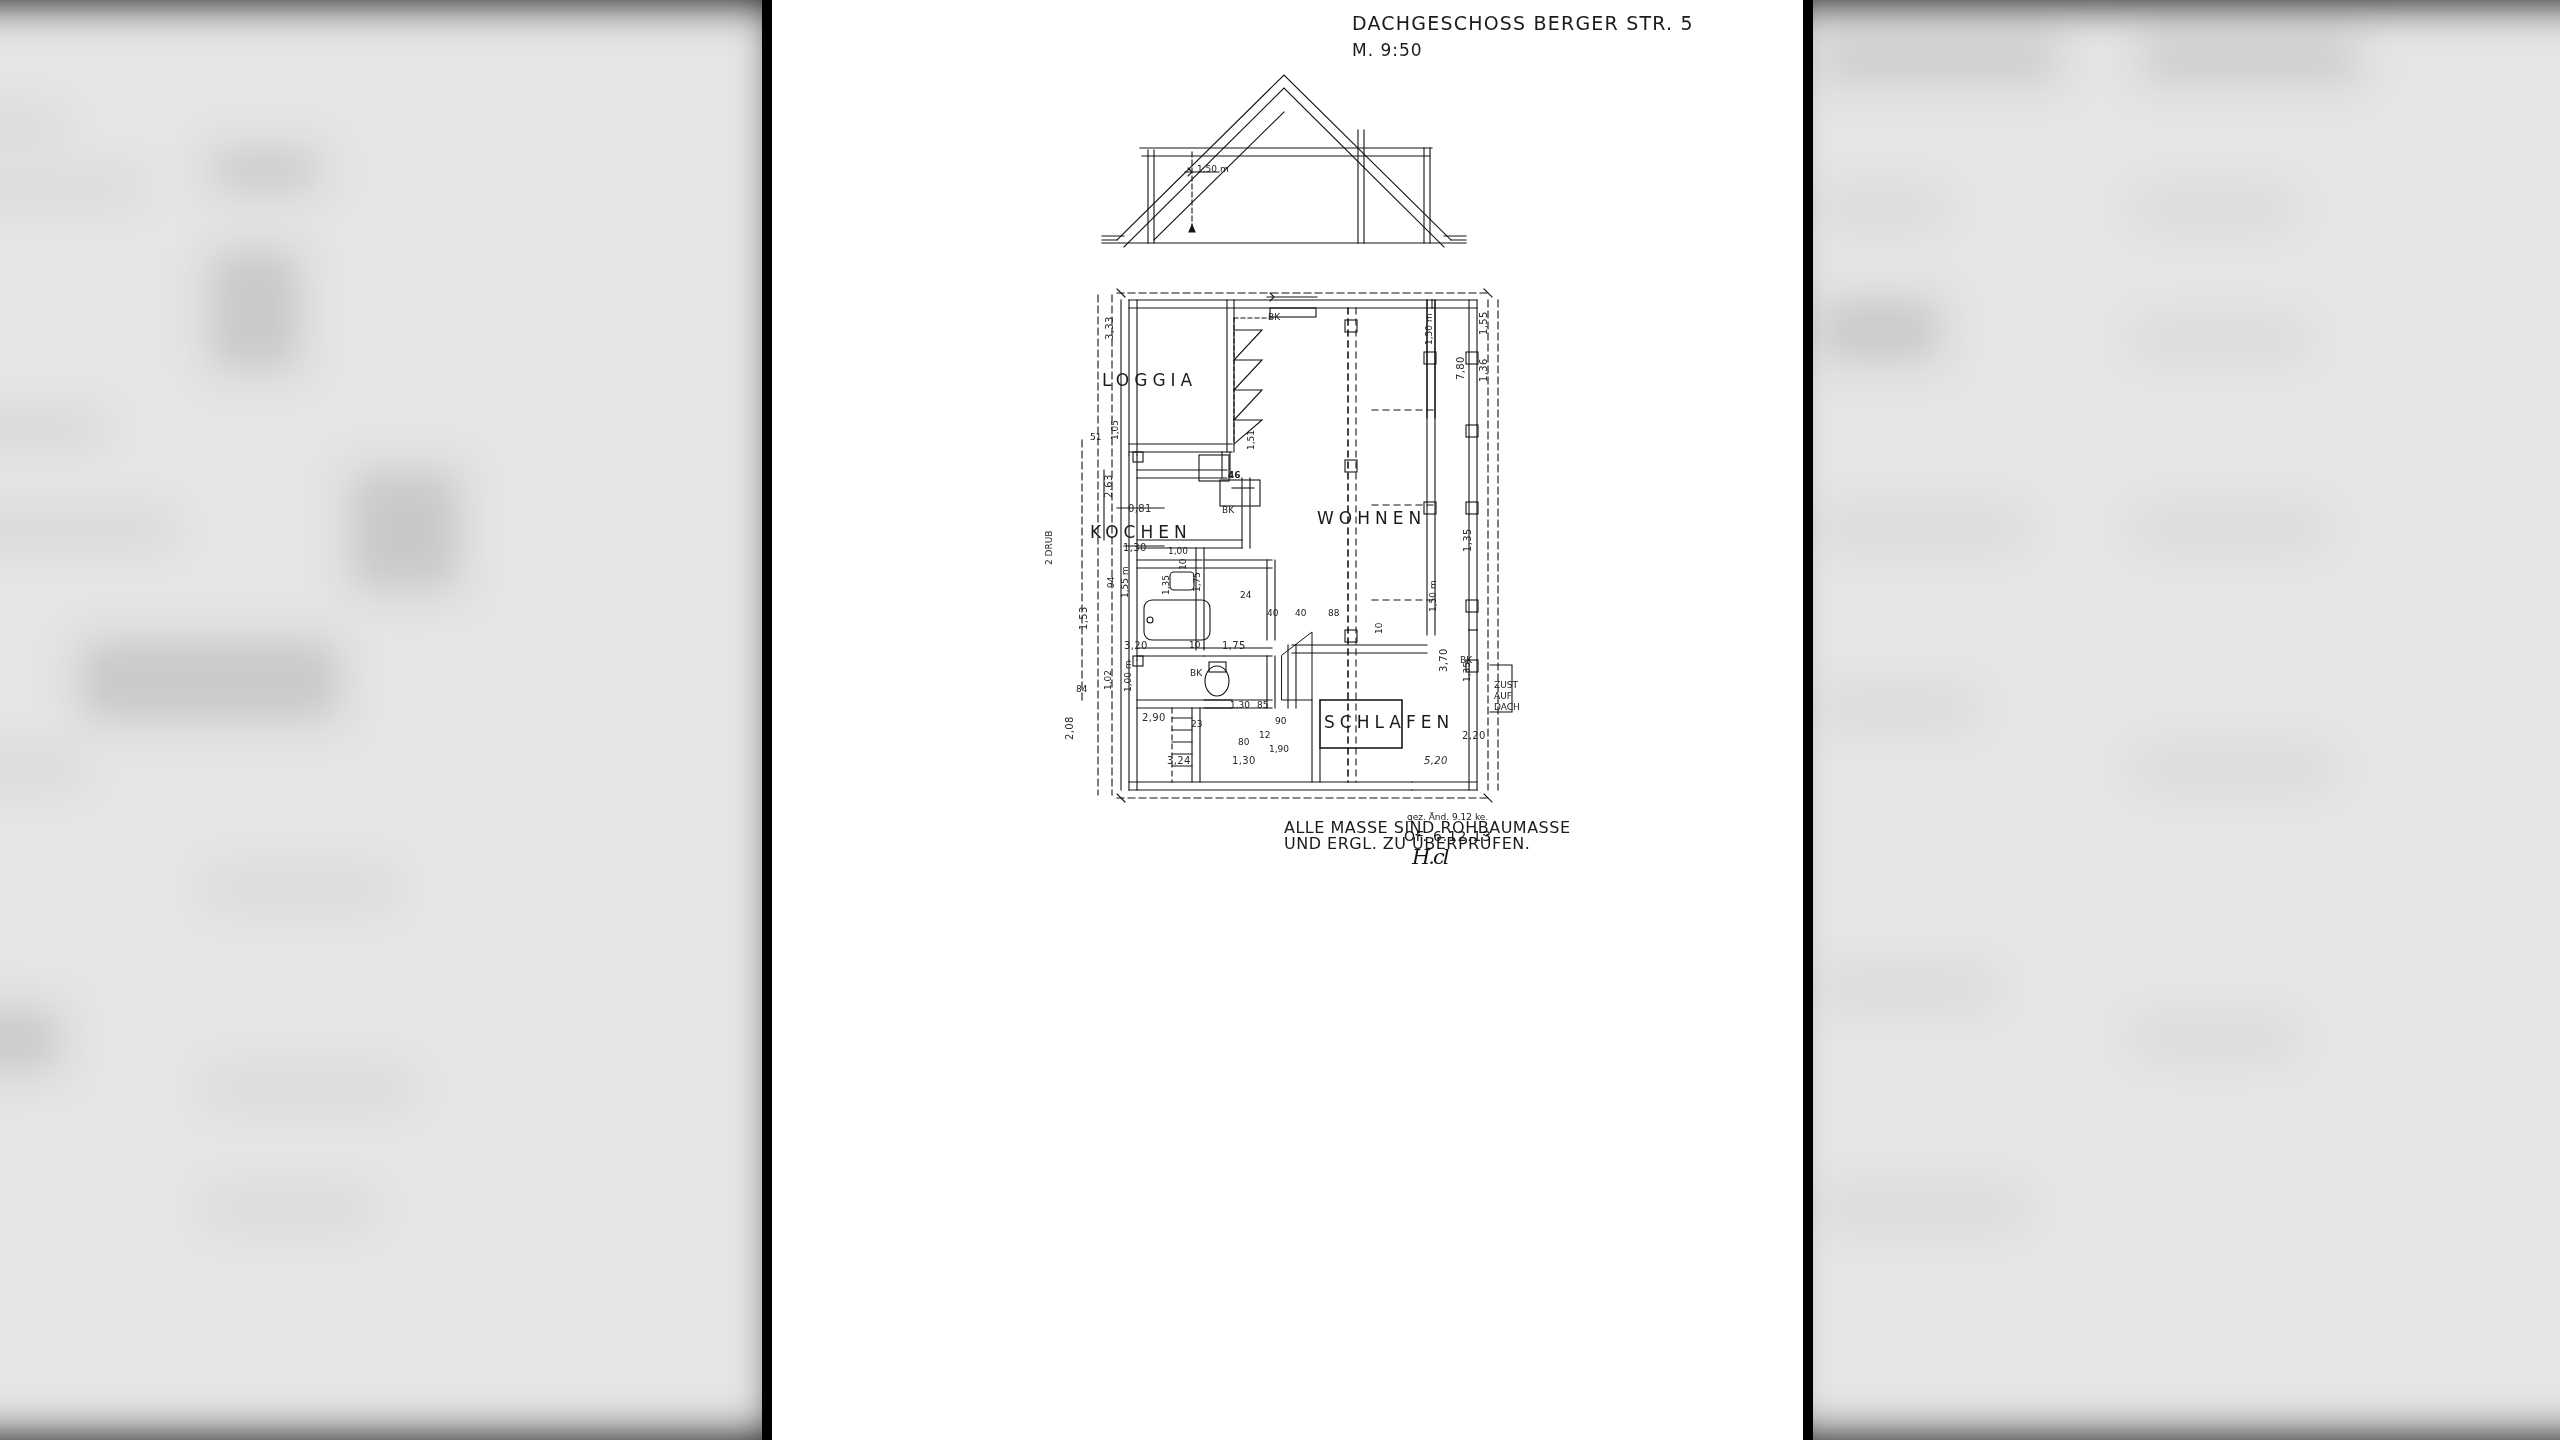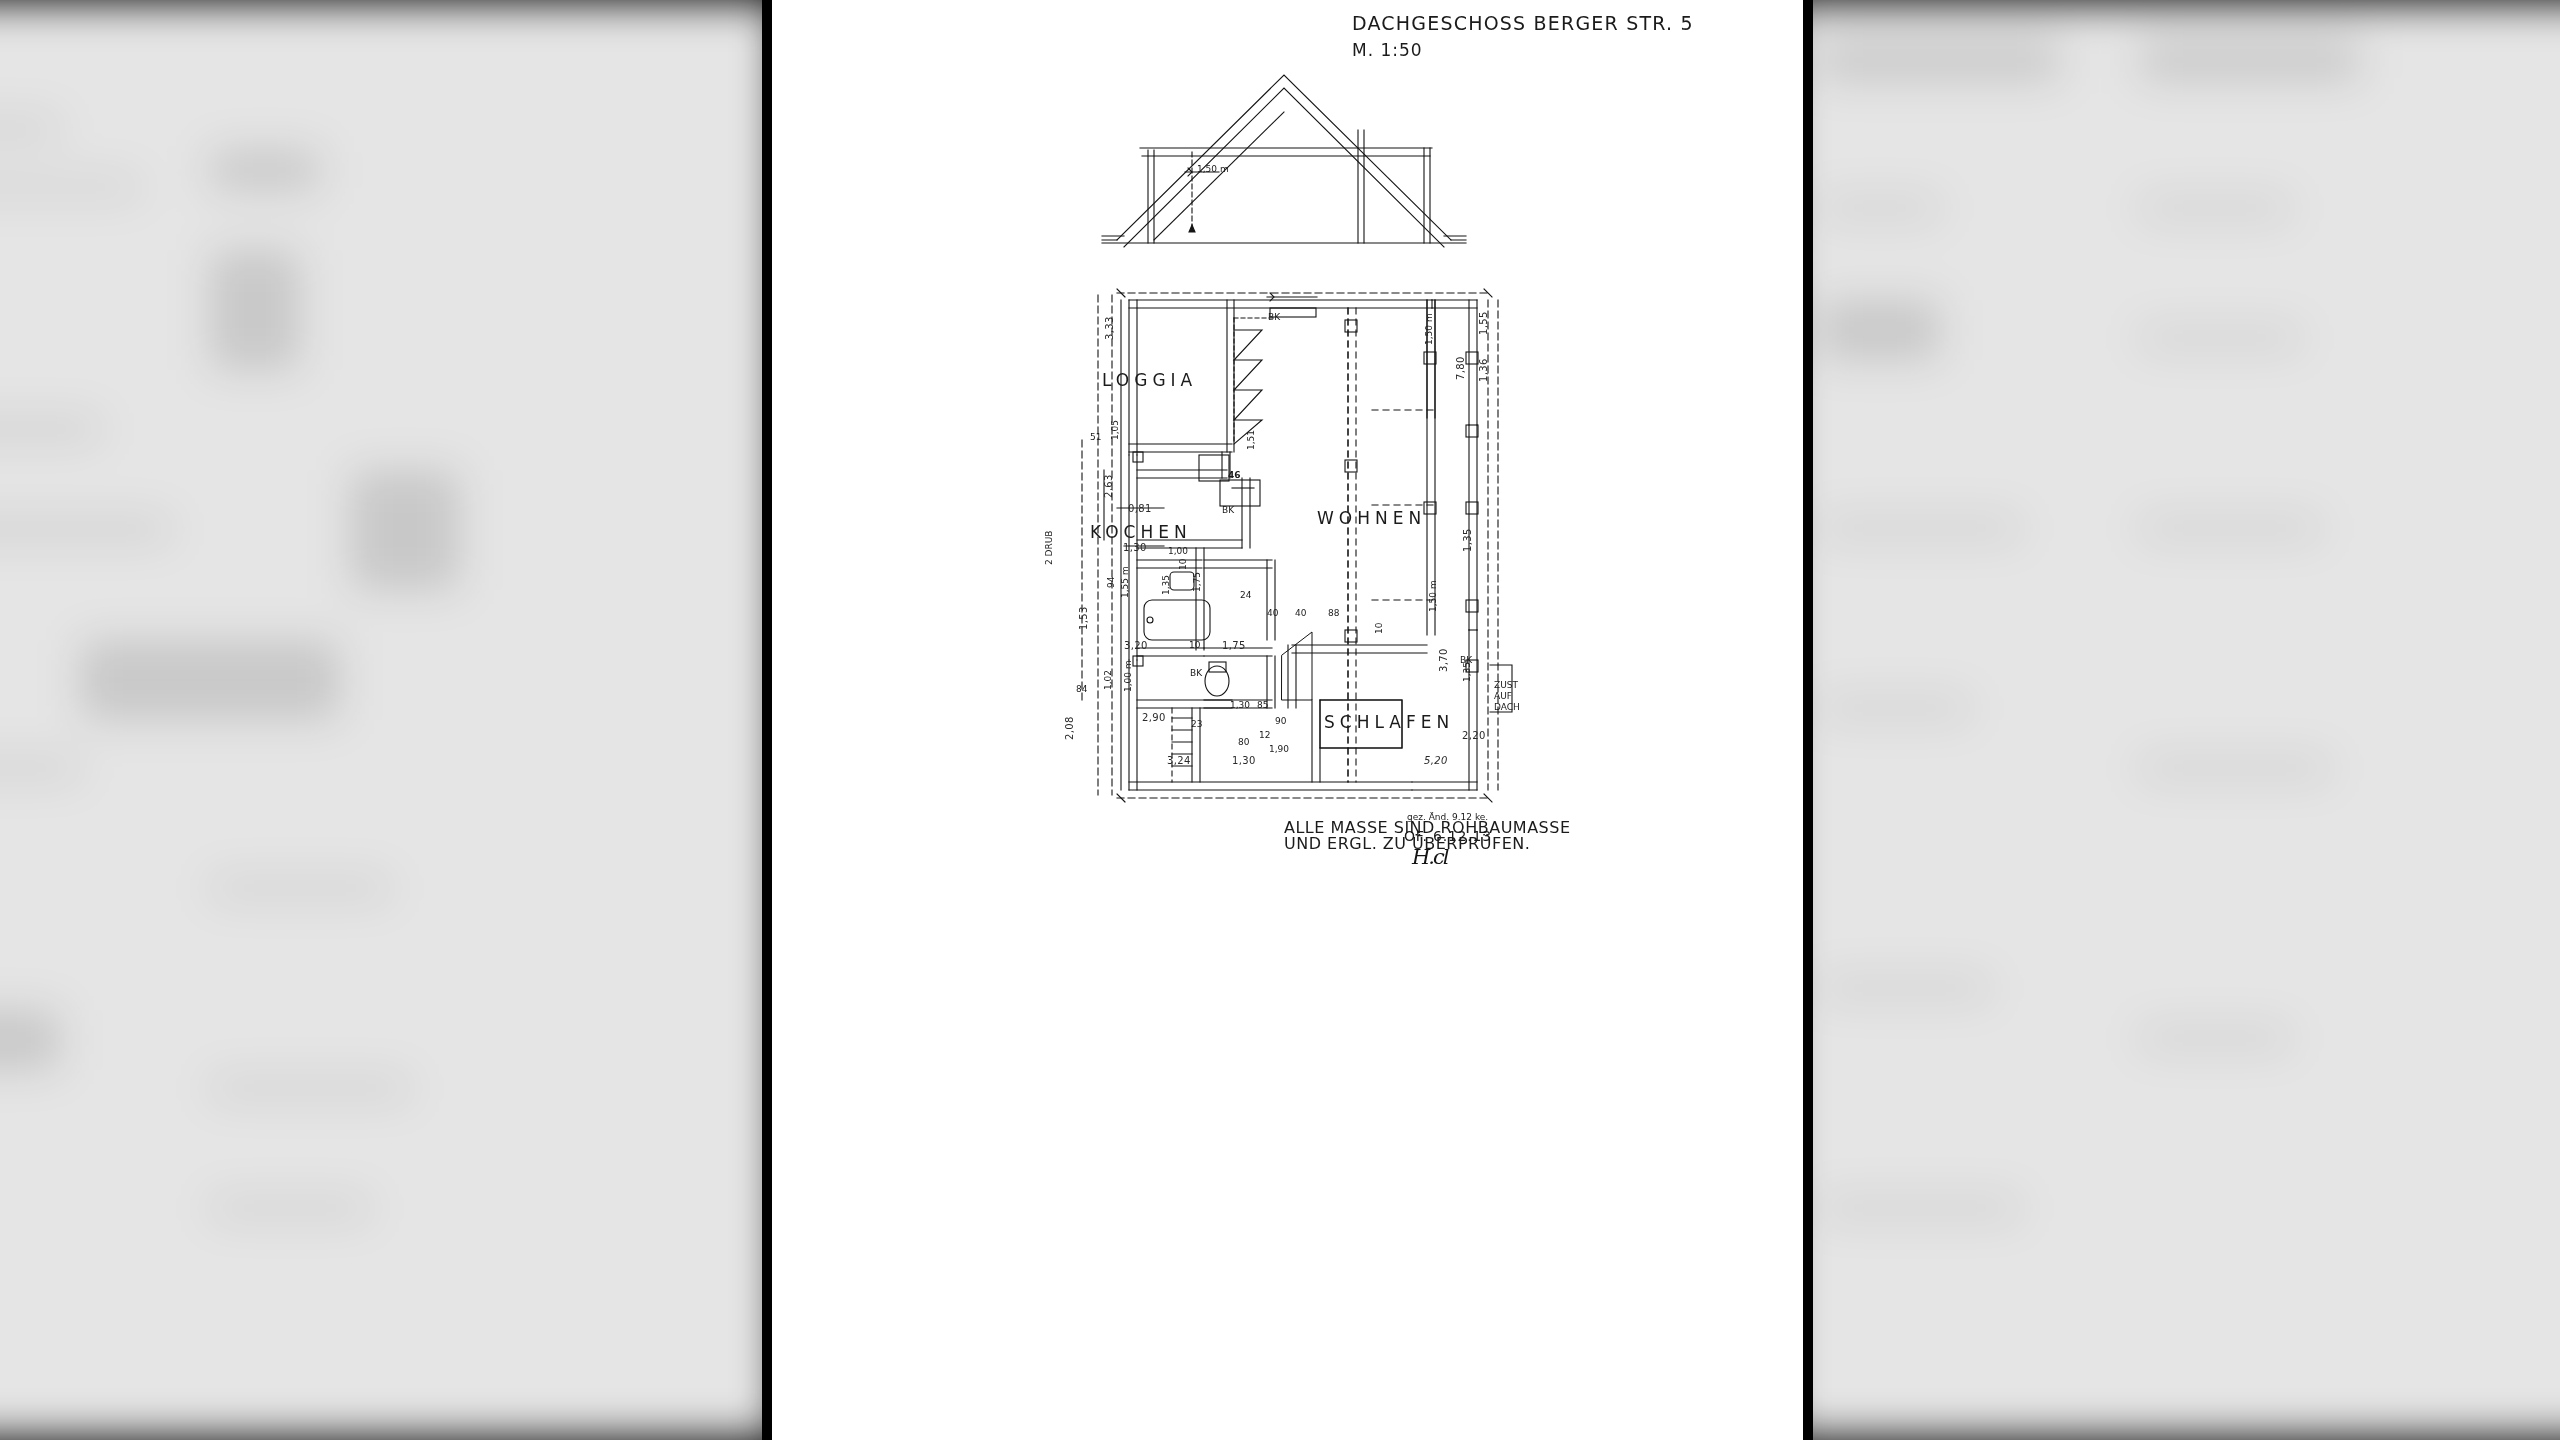--- a/index.html
+++ b/index.html
@@ -295,21 +295,21 @@
             <path d="M718 665 L740 665 L740 712 L718 712"></path>
 
             <path d="M332 470 L332 540"></path>
             <path d="M345 508 L392 508"></path>
             <path d="M352 546 L392 546"></path>
           </g>
         </g>
       </svg>
 
       <div class="hw title" style="left:580px; top:12px;">DACHGESCHOSS    BERGER STR. 5</div>
-      <div class="hw scale" style="left:580px; top:40px;">M. 1:50</div>
+      <div class="hw scale" style="left:580px; top:40px;">M. 9:50</div>
 
       <div class="hw small" style="left:425px; top:164px;">1,50 m</div>
 
       <div class="hw room" style="left:330px; top:370px;">LOGGIA</div>
       <div class="hw room" style="left:318px; top:522px;">KOCHEN</div>
       <div class="hw room" style="left:545px; top:508px;">WOHNEN</div>
       <div class="hw room" style="left:552px; top:712px;">SCHLAFEN</div>
 
       <div class="hw dimv" style="left:332px; top:340px;">3,33</div>
       <div class="hw dimv" style="left:683px; top:380px;">7,80</div>

